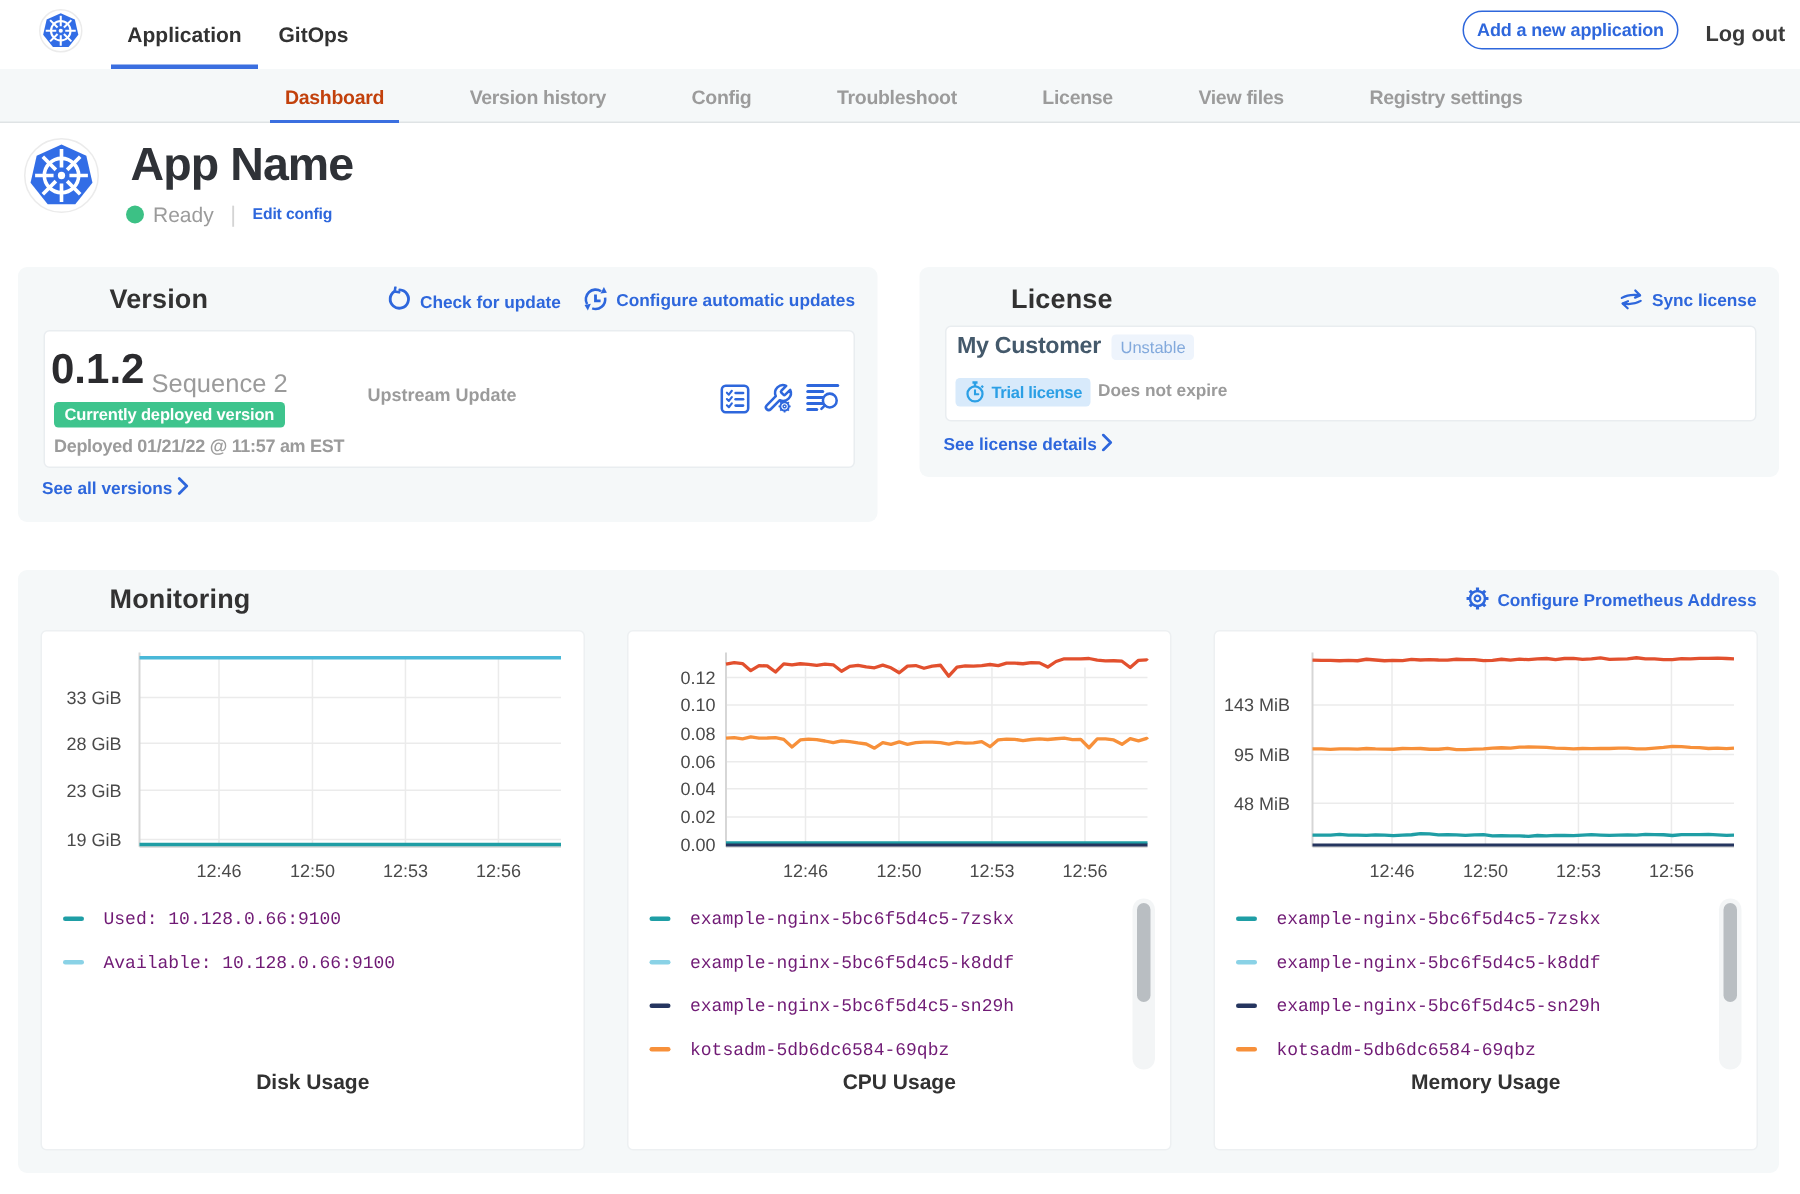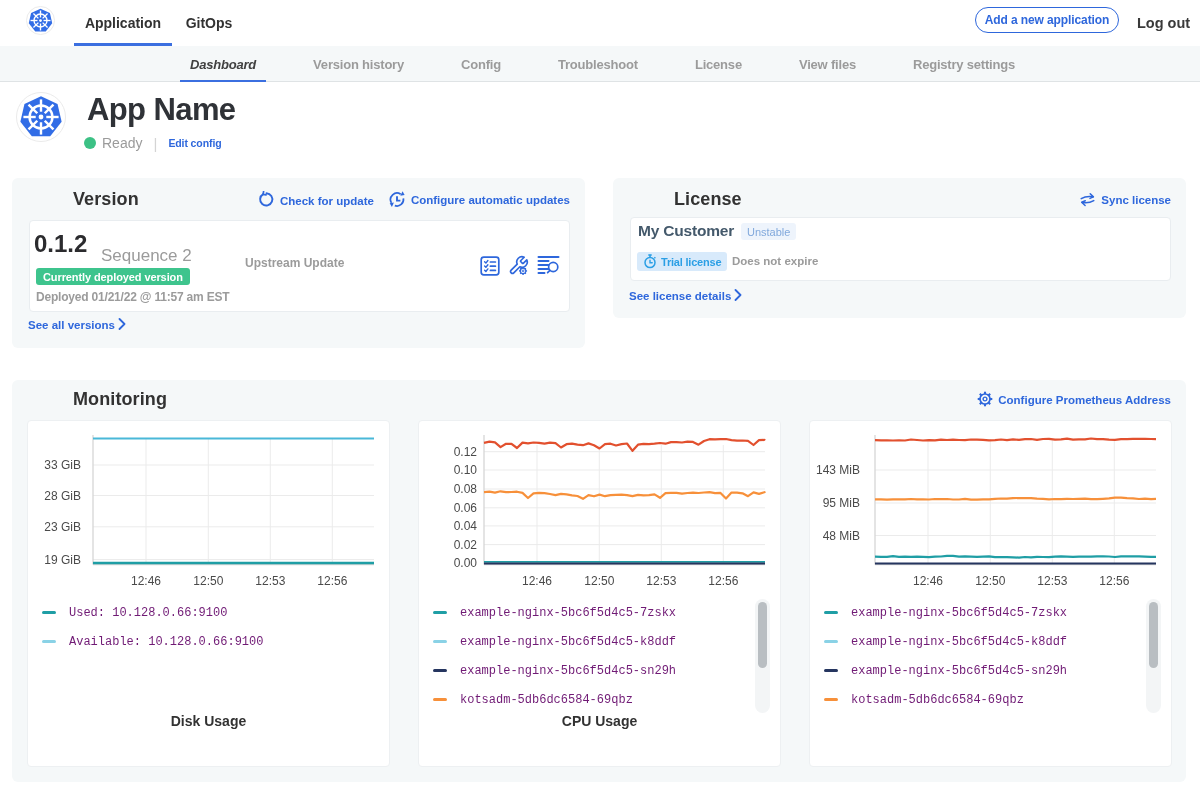--- a/index.html
+++ b/index.html
@@ -3,38 +3,38 @@
 * { margin:0; padding:0; box-sizing:border-box; }
 html,body { width:1200px; height:796px; background:#fff; font-family:"Liberation Sans",sans-serif; -webkit-font-smoothing:antialiased; }
 .topnav { position:relative; height:46px; background:#fff; }
 .navlogo { position:absolute; left:26px; top:6px; width:29px; height:29px; border-radius:50%; border:1px solid #ebebeb; display:flex; align-items:center; justify-content:center; background:#fff; }
 .navtab { position:absolute; top:0; height:46px; display:flex; align-items:center; justify-content:center; font-size:14px; font-weight:600; color:#323232; }
 .navtab.active:after { content:""; position:absolute; left:0; right:0; bottom:0; height:3px; background:#3b6fe0; }
 .addapp { position:absolute; left:975px; top:7px; width:144px; height:26px; border:1.5px solid #2e67dc; border-radius:14px; color:#2e67dc; font-size:12px; letter-spacing:-0.1px; font-weight:700; display:flex; align-items:center; justify-content:center; background:#fff; }
 .logout { position:absolute; left:1137px; top:0; height:46px; display:flex; align-items:center; font-size:14.5px; font-weight:600; color:#3a3a3a; }
 .subnav { height:36px; background:#f5f8f9; border-bottom:1px solid #dfe3e5; display:flex; justify-content:center; padding-left:5px; }
 .subtab { height:36px; padding:0 10px; margin:0 18.5px; display:flex; align-items:center; font-size:13px; letter-spacing:-0.2px; font-weight:600; color:#9b9b9b; position:relative; }
-.subtab.active { color:#404040;font-style:italic; }
+.subtab.active { color:#c2410c; }
 .subtab.active:after { content:""; position:absolute; left:0; right:0; bottom:-1px; height:3px; background:#3b6fe0; }
 .apphead { position:relative; height:96px; background:#fff; }
 .applogo { position:absolute; left:16px; top:10px; width:50px; height:50px; border-radius:50%; border:1px solid #ebebeb; display:flex; align-items:center; justify-content:center; }
 .apptitle { position:absolute; left:87px; top:10px; font-size:31px; font-weight:700; color:#2f3237; letter-spacing:-0.6px; }
 .appstatus { position:absolute; left:84px; top:52px; height:18px; display:flex; align-items:center; font-size:14px; color:#9b9b9b; font-weight:500; }
 .dot { width:12px; height:12px; border-radius:50%; background:#3cc185; margin-right:6px; }
 .sep { color:#d4d4d4; margin:0 11px; font-weight:400; font-size:15px; }
 .editcfg { color:#2e67dc; font-size:10.5px; letter-spacing:-0.1px; font-weight:700; }
 .card { position:absolute; background:#f5f8f9; border-radius:6px; }
 .cardhead { position:absolute; left:16px; right:15px; top:11px; height:20px; display:flex; align-items:center;margin-left:45px; }
 .cardtitle { font-size:18px; font-weight:700; color:#323232; letter-spacing:0.1px; }
 .cardlinks { margin-left:auto; display:flex; align-items:center; gap:14px; }
 .blink { color:#2e67dc; font-size:11.5px; font-weight:700; white-space:nowrap; }
 .blink svg { margin-right:5px; }
 .whitebox { position:absolute; left:17px; right:15px; background:#fff; border:1px solid #e9edf0; border-radius:4px; }
 .seelink { position:absolute; left:16px; font-size:11.5px; font-weight:700; color:#2e67dc; }
-.vnum { position:absolute; left:4px; top:9px; font-size:24px; font-weight:700; color:#2b2b2e; }
+.vnum { position:absolute; left:4px; top:9px; font-size:28px; font-weight:700; color:#2b2b2e; }
 .vseq { position:absolute; left:71px; top:25px; font-size:17px; color:#9b9b9b; }
 .vbadge { position:absolute; left:6px; top:47px; height:17px; background:#3ec48d; border-radius:3px; color:#fff; font-size:11px; letter-spacing:-0.1px; font-weight:700; display:flex; align-items:center; padding:0 7px; }
 .vdeploy { position:absolute; left:6px; top:69px; font-size:12px; letter-spacing:-0.2px; font-weight:600; color:#9b9b9b;text-align:center; }
 .vupstream { position:absolute; left:215px; top:35px; font-size:12px; font-weight:700; color:#9b9b9b; }
 .vicons { position:absolute; right:9px; top:34px; display:flex; gap:8px; align-items:center; }
 .custname { position:absolute; left:7px; top:4px; font-size:15.5px; letter-spacing:-0.2px; font-weight:700; color:#44596b; }
 .custbadge { position:absolute; left:110px; top:5px; height:17px; background:#eef4fc; border-radius:3px; color:#82a9dc; font-size:11px; font-weight:500; display:flex; align-items:center; padding:0 6px; }
 .trialbadge { position:absolute; left:6px; top:34px; height:19px; background:#d8eafb; border-radius:3px; color:#2b9fe5; font-size:11px; letter-spacing:-0.2px; font-weight:700; display:flex; align-items:center; padding:0 6px; gap:4px; }
 .noexpire { position:absolute; left:101px; top:37px; font-size:11.5px; font-weight:600; color:#9b9b9b; }
 .chartcard { position:absolute; top:40px; width:363px; height:347px; background:#fff; border:1px solid #edf0f2; border-radius:4px; }
@@ -342,15 +342,16 @@
             <span class="lgtxt">example-nginx-5bc6f5d4c5-sn29h</span>
           </div>
           <div class="lgrow">
             <span class="lgdash" style="background:#f7903a"></span>
             <span class="lgtxt">kotsadm-5db6dc6584-69qbz</span>
           </div>
           <div class="sbtrack">
             <div class="sbthumb"></div>
           </div>
         </div>
+        <div class="charttitle">Memory Usage</div>
       </div>
 </div>
 </div>
 
 </body></html>

